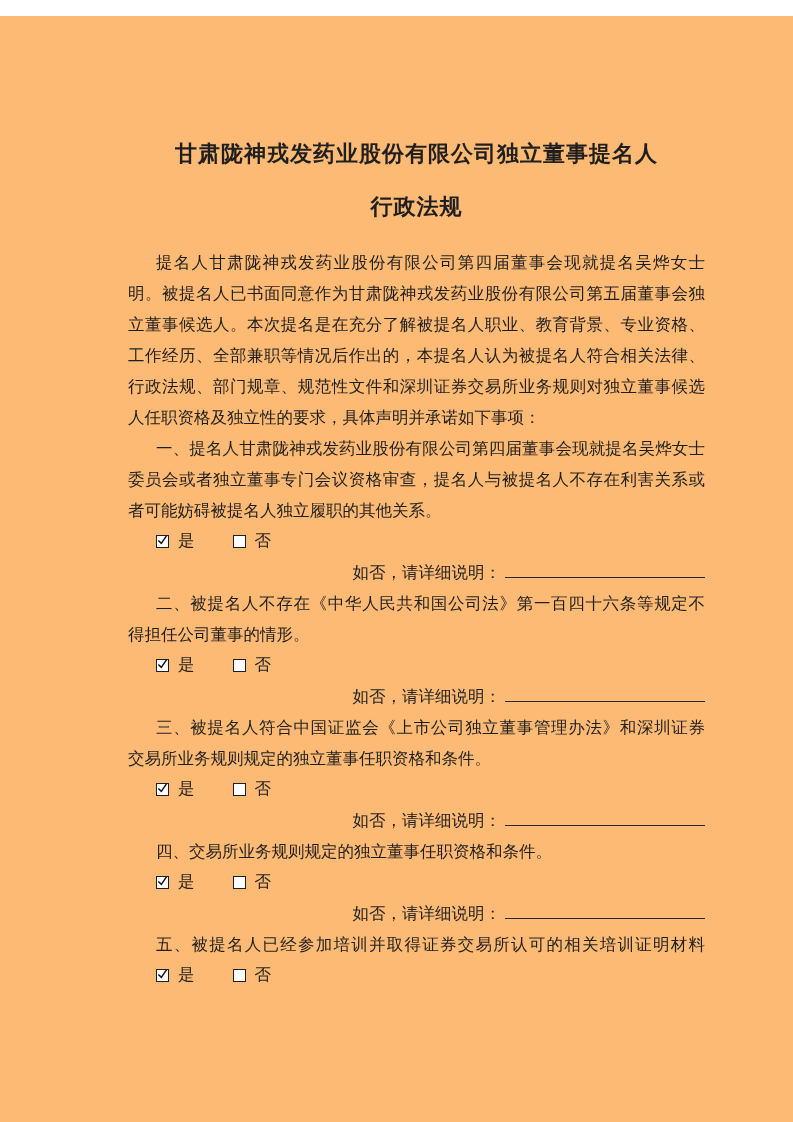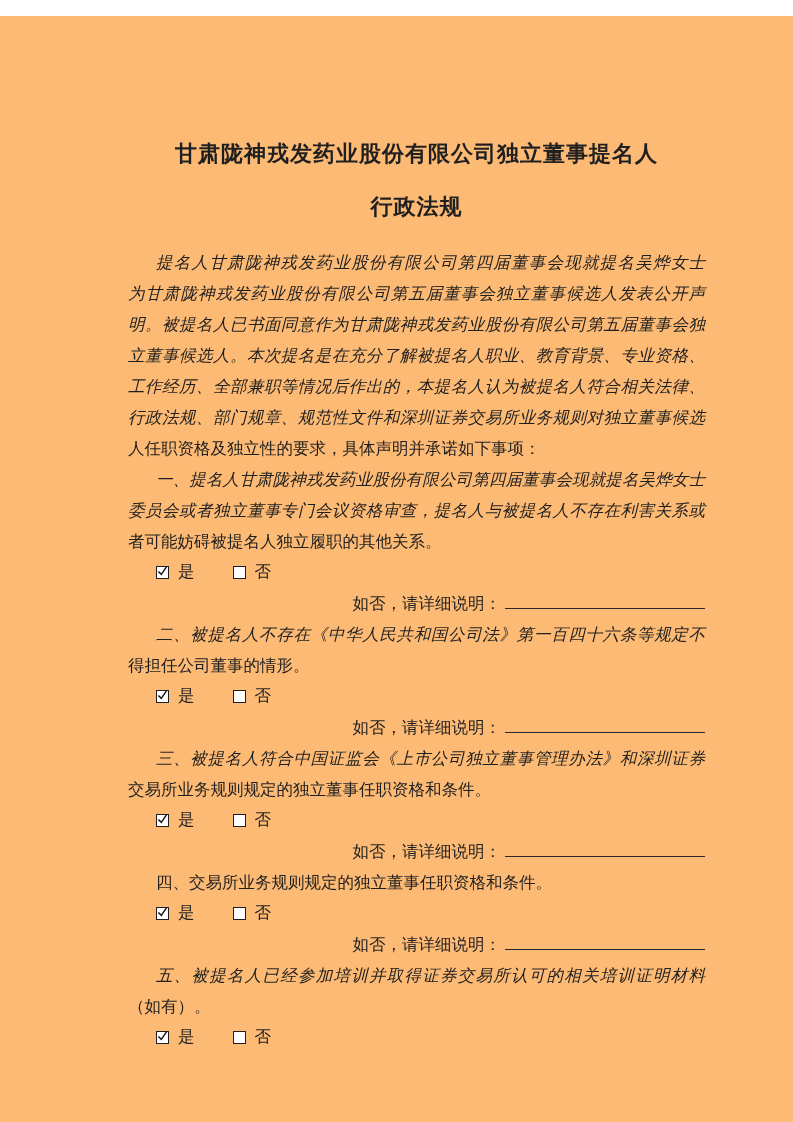--- a/index.html
+++ b/index.html
@@ -9,21 +9,21 @@
     font-family:"Liberation Serif","DejaVu Serif",serif;
     padding:111px 88px 0 128px;
     position:relative; overflow:hidden;margin-top:16px;
   }
   .title-block { text-align:center; }
   .title-line {
     font-weight:bold; font-size:22px; line-height:53px; letter-spacing:1px;
   }
   .doc-body { margin-top:14px; font-size:16.5px; }
   .doc-line { line-height:31px; }
-  .doc-line.justify { text-align:justify; text-align-last:justify;font-style:italic; }
+  .doc-line.justify { text-align:justify; text-align-last:justify; }
   .indent { padding-left:28px; }
   .cb-row { display:flex; align-items:center; height:31px; }
   .cb-group { display:inline-flex; align-items:center; gap:9px; }
   .cb-group + .cb-group { margin-left:38px; }
   .cb-box {
     width:13px; height:13px; box-sizing:border-box;
     border:1.4px solid #1f1f1f; background:#ffffff;
     display:inline-flex; align-items:center; justify-content:center;
   }
   .cb-box svg { width:12px; height:12px; margin-top:-3px; }
@@ -38,21 +38,20 @@
 </head>
 <body>
 
 <div class="page">
   <div class="title-block">
     <div class="title-line">甘肃陇神戎发药业股份有限公司独立董事提名人</div>
     <div class="title-line">行政法规</div>
   </div>
   <div class="doc-body" id="doc-body">
       <div class="doc-line indent justify">提名人甘肃陇神戎发药业股份有限公司第四届董事会现就提名吴烨女士</div>
-      <div class="doc-line justify">为甘肃陇神戎发药业股份有限公司第五届董事会独立董事候选人发表公开声</div>
       <div class="doc-line justify">明。被提名人已书面同意作为甘肃陇神戎发药业股份有限公司第五届董事会独</div>
       <div class="doc-line justify">立董事候选人。本次提名是在充分了解被提名人职业、教育背景、专业资格、</div>
       <div class="doc-line justify">工作经历、全部兼职等情况后作出的，本提名人认为被提名人符合相关法律、</div>
       <div class="doc-line justify">行政法规、部门规章、规范性文件和深圳证券交易所业务规则对独立董事候选</div>
       <div class="doc-line">人任职资格及独立性的要求，具体声明并承诺如下事项：</div>
       <div class="doc-line indent justify">一、提名人甘肃陇神戎发药业股份有限公司第四届董事会现就提名吴烨女士</div>
       <div class="doc-line justify">委员会或者独立董事专门会议资格审查，提名人与被提名人不存在利害关系或</div>
       <div class="doc-line">者可能妨碍被提名人独立履职的其他关系。</div>
       <div class="cb-row indent">
         <span class="cb-group">
@@ -113,21 +112,20 @@
           </span>
           <span class="cb-label">是</span>
         </span>
         <span class="cb-group">
           <span class="cb-box"></span>
           <span class="cb-label">否</span>
         </span>
       </div>
       <div class="fill-row indent"><span>如否，请详细说明：</span><span class="fill-underline"></span></div>
       <div class="doc-line indent justify">五、被提名人已经参加培训并取得证券交易所认可的相关培训证明材料</div>
-      <div class="doc-line">（如有）。</div>
       <div class="cb-row indent">
         <span class="cb-group">
           <span class="cb-box">
             <svg viewBox="0 0 12 12">
               <path d="M1.5 6.5 L4.7 9.7 L10.5 1.2" fill="none" stroke="#141414" stroke-width="1.6"></path>
             </svg>
           </span>
           <span class="cb-label">是</span>
         </span>
         <span class="cb-group">

